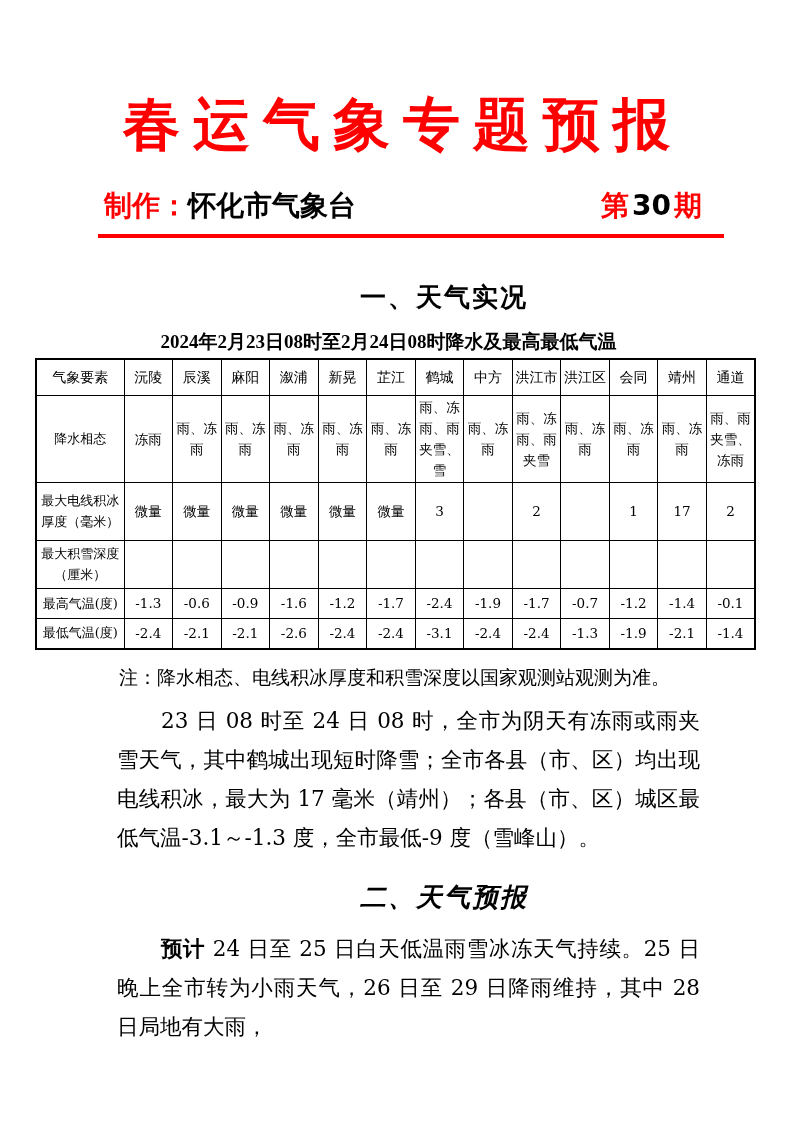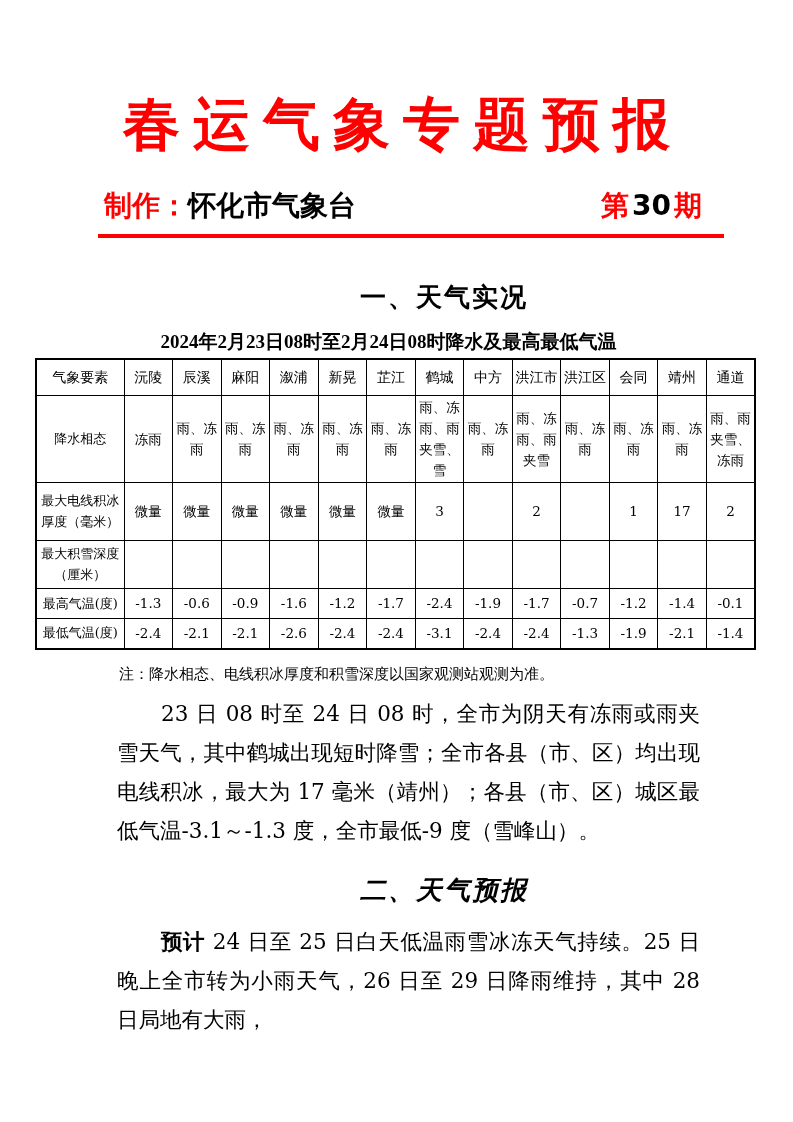--- a/index.html
+++ b/index.html
@@ -83,21 +83,21 @@
   table.weather thead tr { height: 37px; }
   table.weather thead th { font-size: 14px; }
   table.weather tbody th { font-size: 13px; }
   table.weather td { font-size: 13.5px; }
   table.weather tr.r0 { height: 77px; }
   table.weather tr.r1 { height: 58px; }
   table.weather tr.r2 { height: 48px; }
   table.weather tr.r3, table.weather tr.r4, table.weather tr.r5 { height: 30px; }
   .note {
     margin: 15px 0 0 119px;
-    font-size: 15px;
+    font-size: 19px;
   }
   .para {
     margin: 10px 93px 0 117px;
     font-size: 21.5px;
     line-height: 39px;
     text-align: justify;
     text-indent: 44px;
   }
   .para .lead { font-weight: bold; }
   .para.second { margin-top: 14px; }

